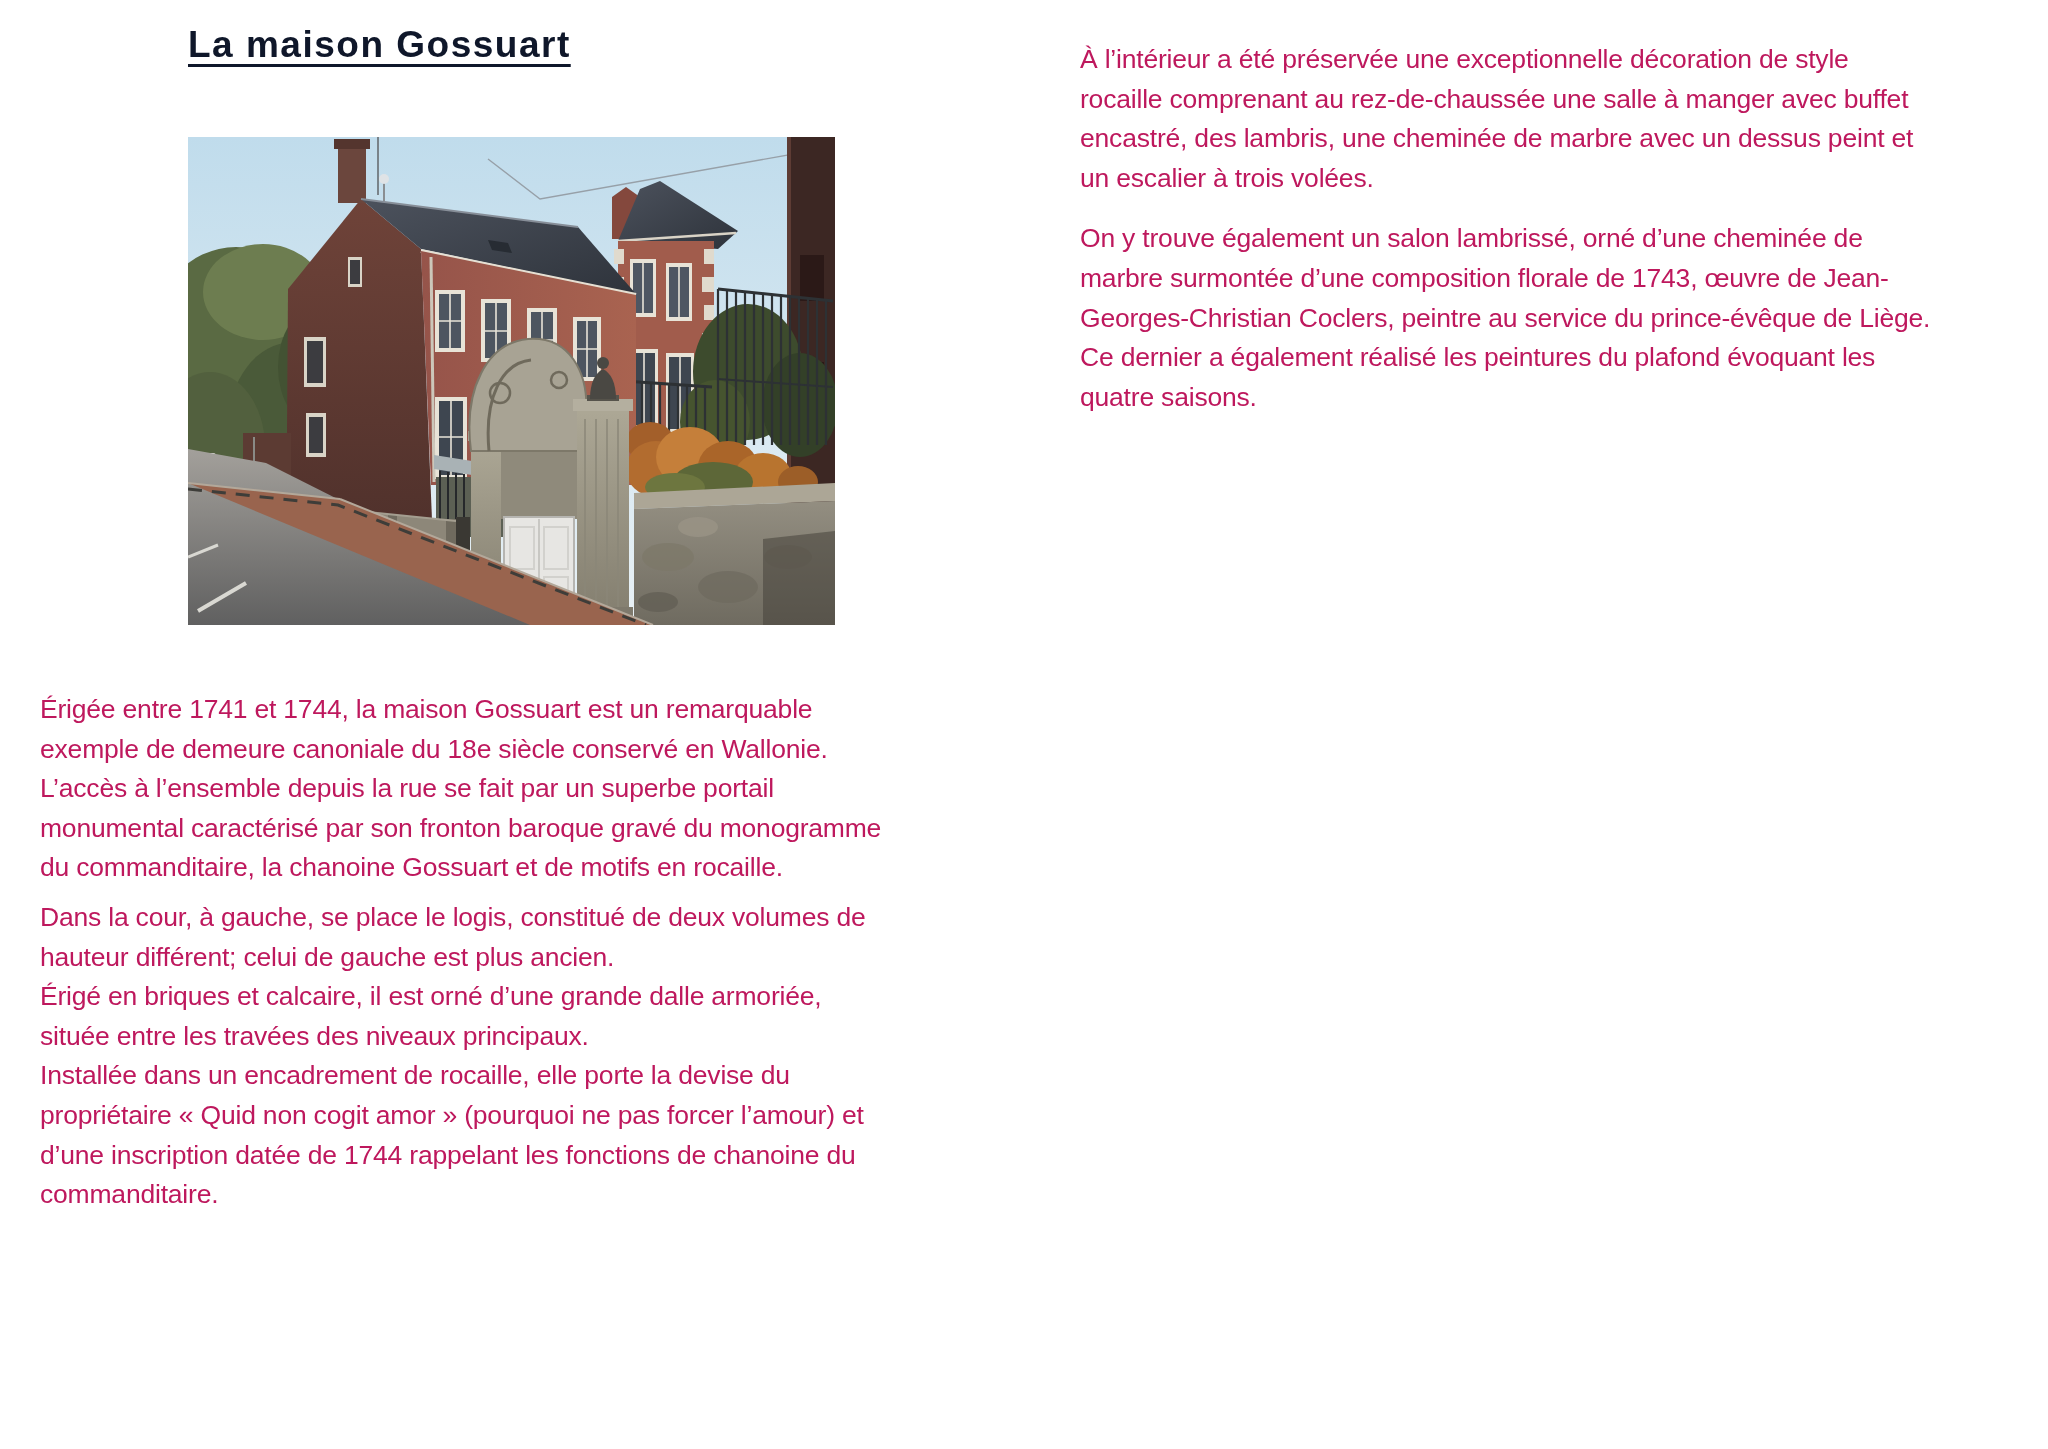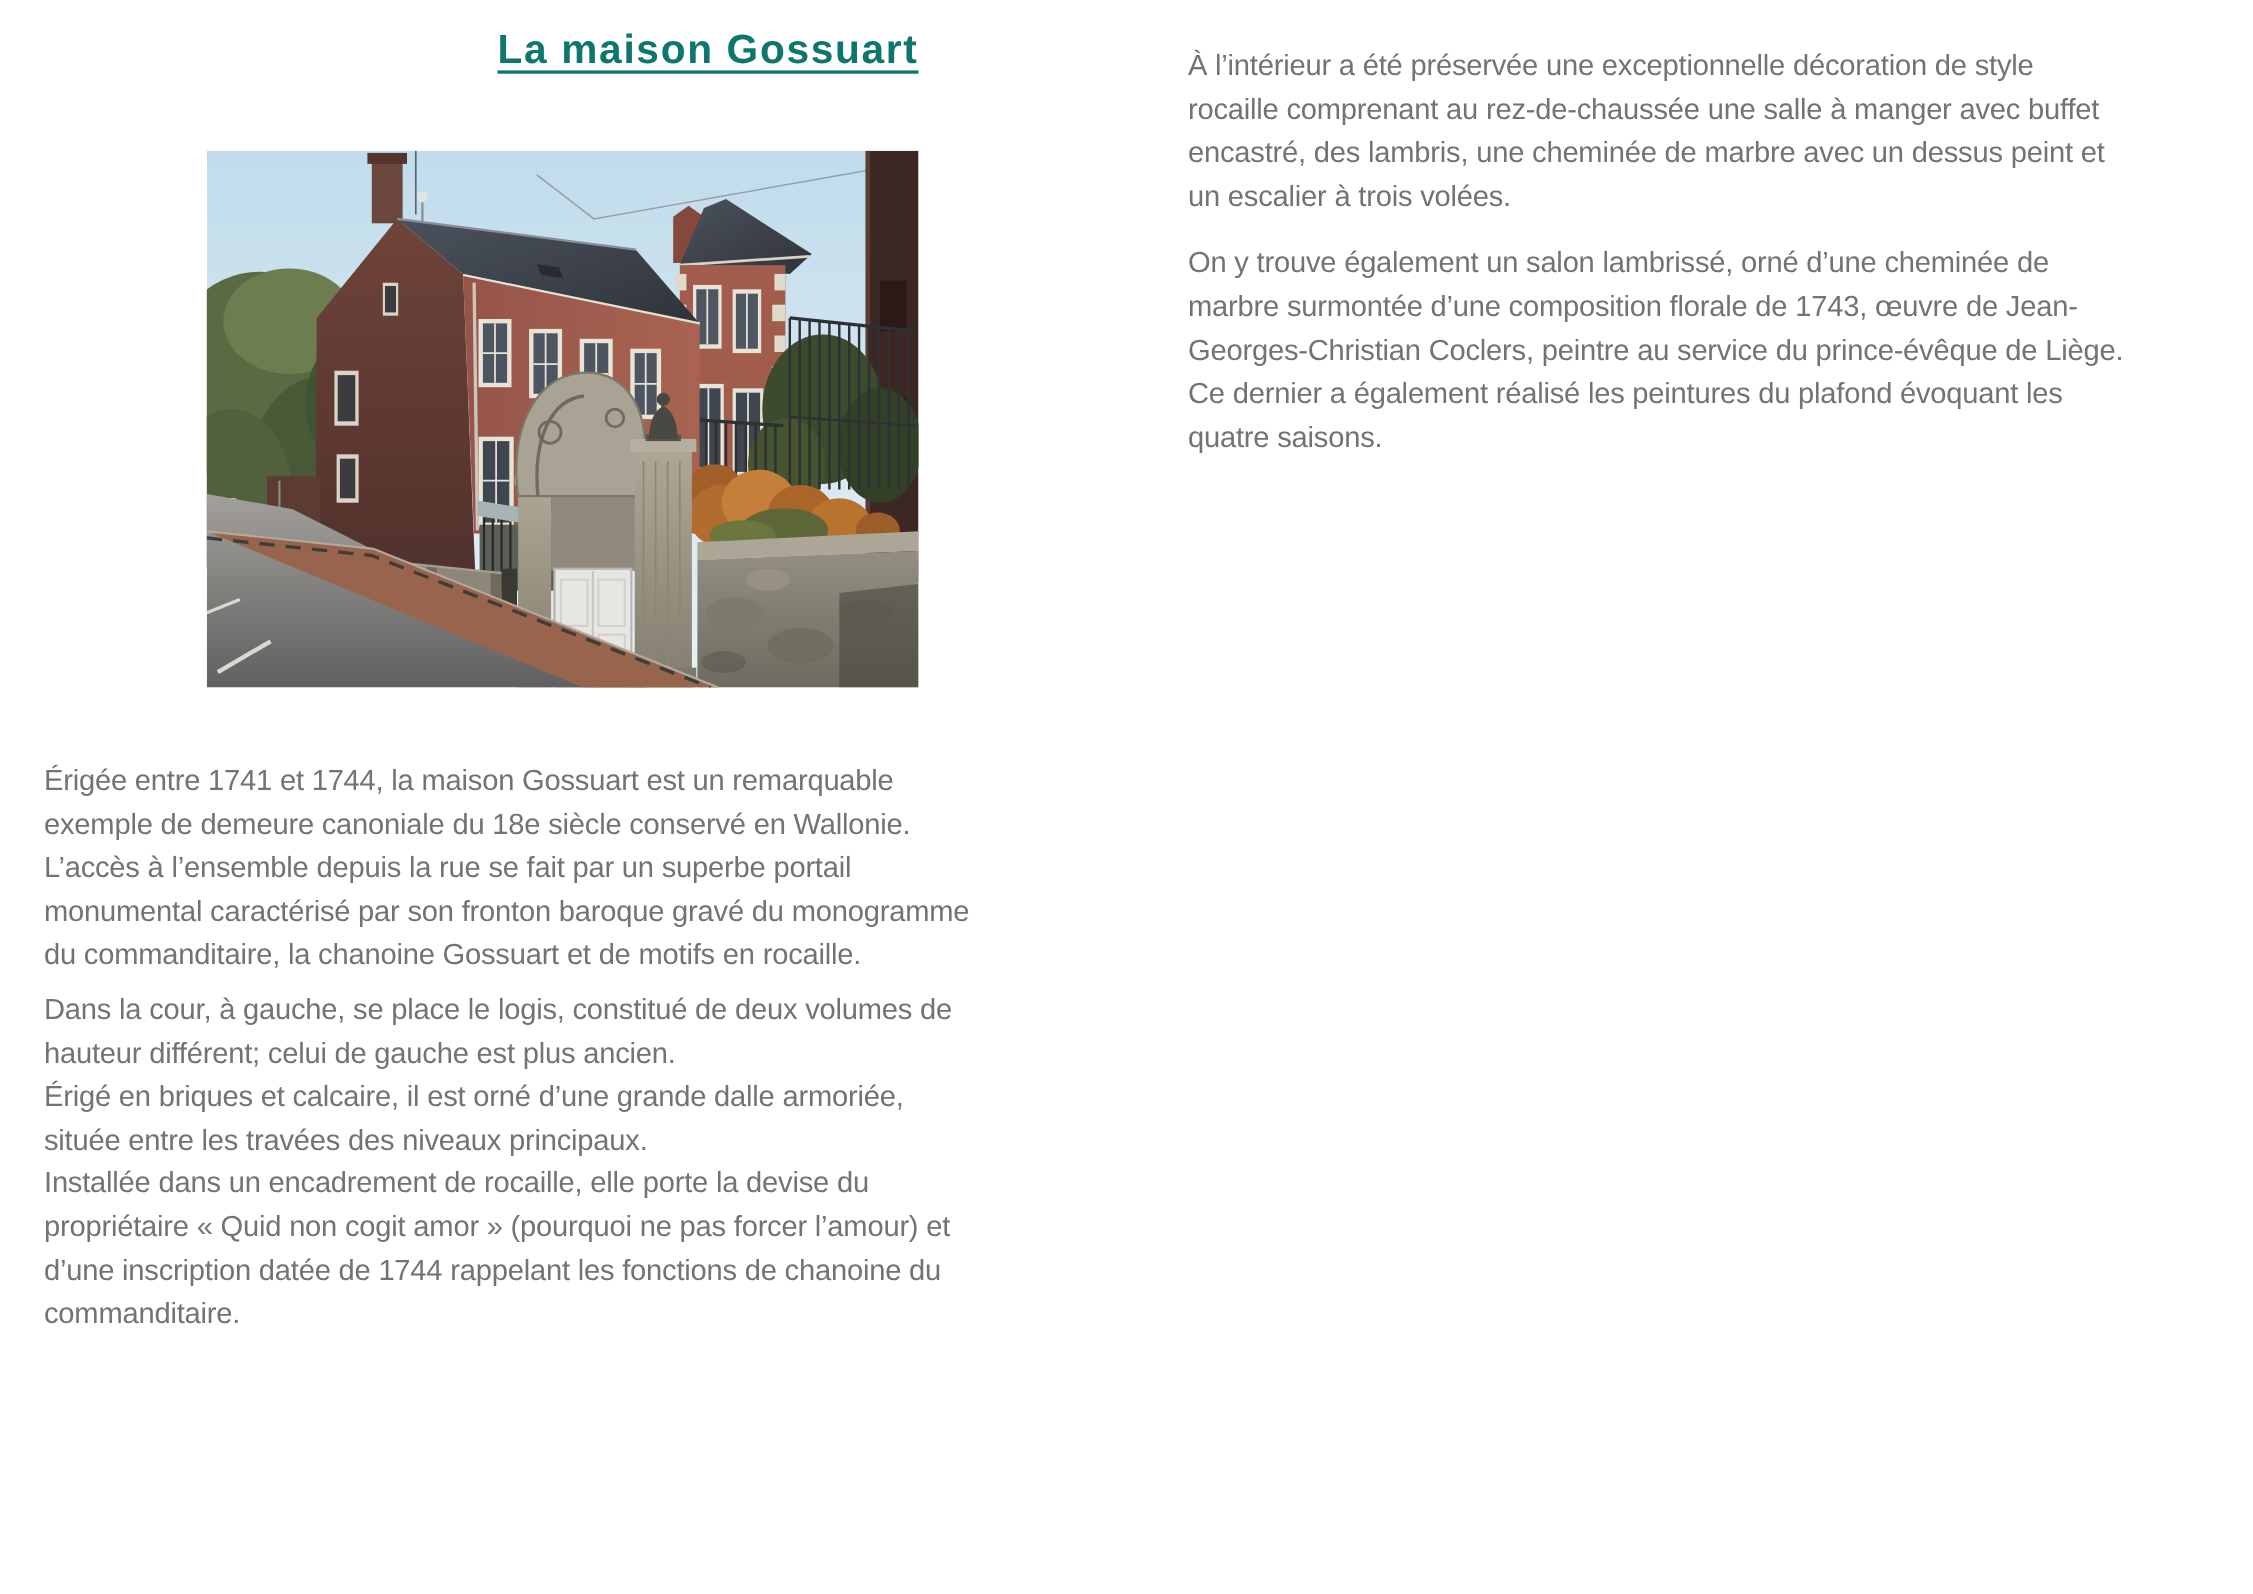--- a/index.html
+++ b/index.html
@@ -1,24 +1,24 @@
 <!DOCTYPE html>
 <html><head>
 <meta charset="utf-8">
 <style>
   html,body{margin:0;padding:0;}
   body{width:2048px;height:1449px;background:#ffffff;font-family:"Liberation Sans","DejaVu Sans",sans-serif;}
   .page{position:relative;width:2048px;height:1449px;background:#ffffff;overflow:hidden;}
-  .title{position:absolute;left:188px;top:24px;width:647px;margin:0;text-align:right;
-         font-size:37px;font-weight:700;letter-spacing:1.5px;color:#0f766e;
+  .title{position:absolute;left:188px;top:24px;width:647px;margin:0;text-align:left;
+         font-size:37px;font-weight:700;letter-spacing:1.5px;color:#0f172a;
          text-decoration:underline;text-decoration-thickness:3px;text-underline-offset:7px;}
   .photo{position:absolute;left:188px;top:137px;width:647px;height:488px;}
   .photo svg{display:block;width:647px;height:488px;}
   .col{position:absolute;}
-  .col p{margin:0 0 13px 0;white-space:pre-line;color:#737373;font-size:26.5px;
+  .col p{margin:0 0 13px 0;white-space:pre-line;color:#be185d;font-size:26.5px;
          line-height:39.6px;letter-spacing:-0.2px;}
   .left-col{left:40px;top:690px;width:1000px;}
   .left-col p{margin-bottom:10px;}
   .right-col{left:1080px;top:40px;width:965px;}
   .right-col p.gap-lg{margin-bottom:21px;}
   .classement{margin-top:55px !important;}
 </style>
 </head>
 <body>
 

